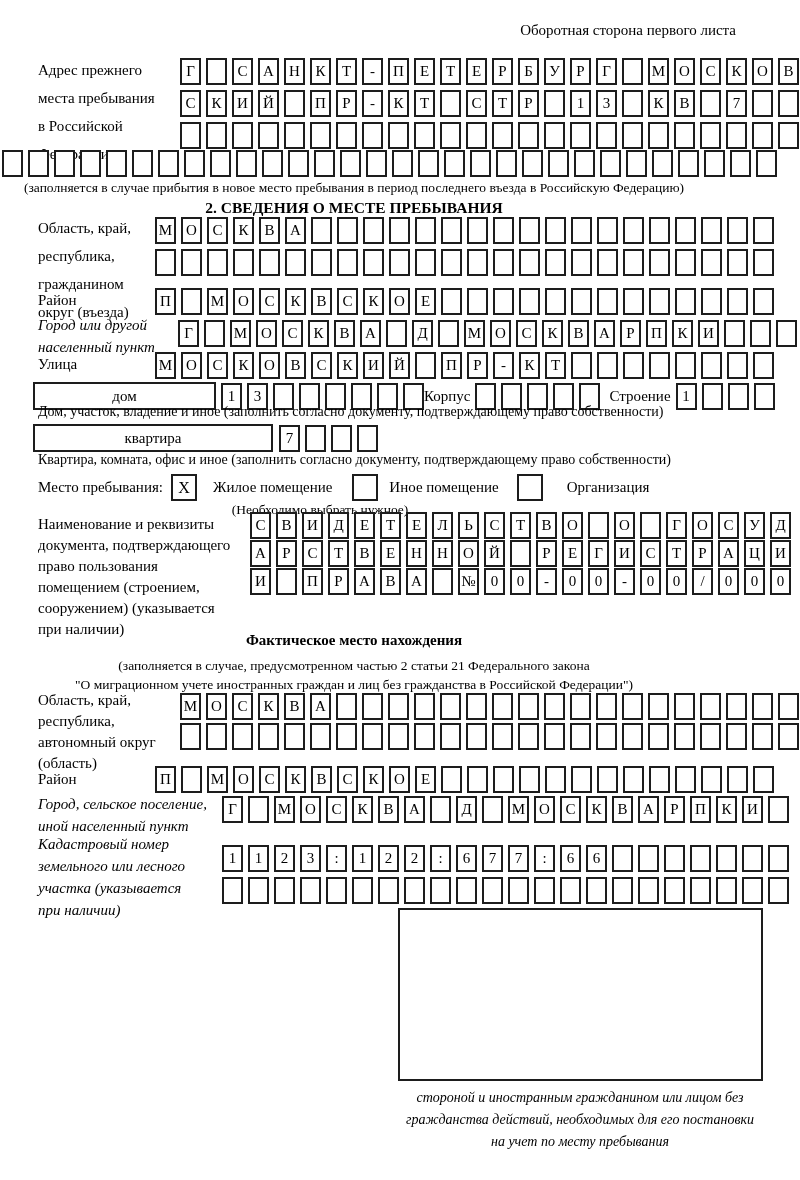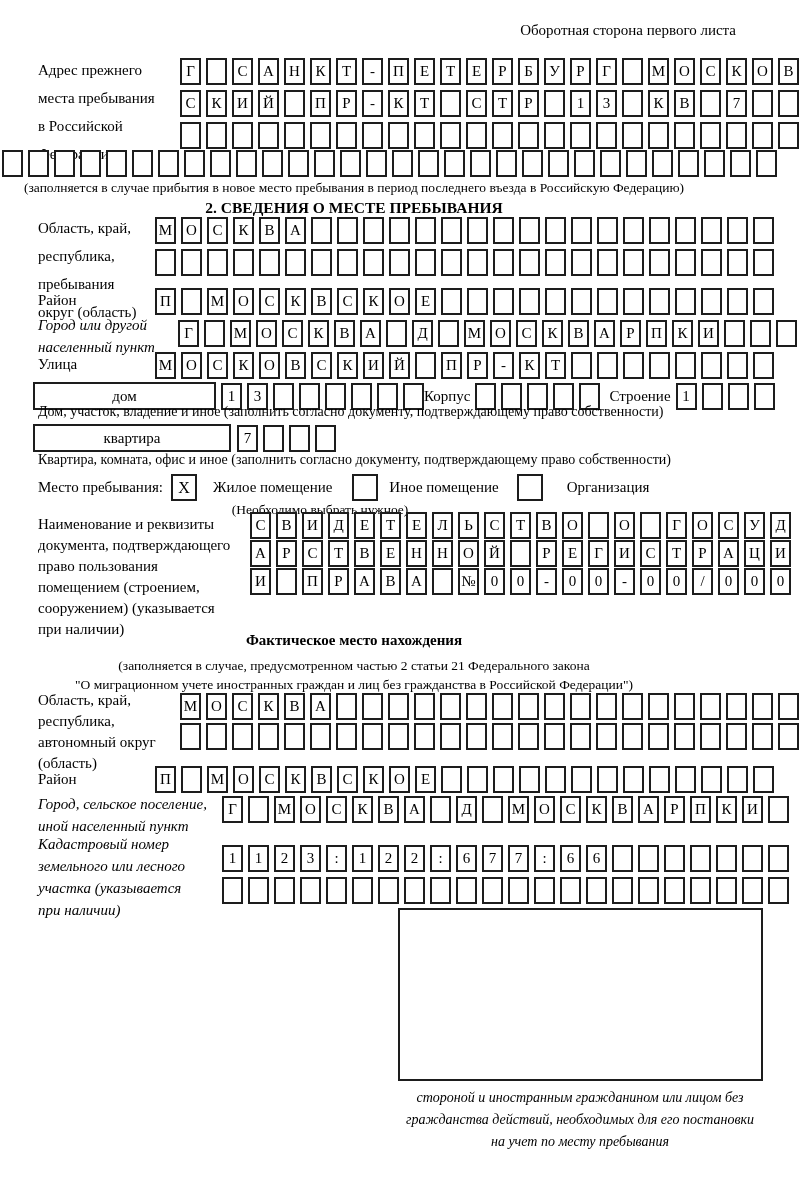--- a/index.html
+++ b/index.html
@@ -156,22 +156,22 @@
     <span class="cell"></span>
     <span class="cell"></span>
   </div>
 <div class="abs note center" style="top:180px;">(заполняется в случае прибытия в новое место пребывания в период последнего въезда в Российскую Федерацию)</div>
 
 <div class="abs bold center" style="top:199px;font-size:15.5px;">2. СВЕДЕНИЯ О МЕСТЕ ПРЕБЫВАНИЯ</div>
 
 <div class="abs lbl lh28" style="left:38px;top:214px;">
     <div>Область, край,</div>
     <div>республика,</div>
-    <div>пребывания</div>
-    <div>округ (область)</div>
+    <div>гражданином</div>
+    <div>округ (въезда)</div>
   </div>
 <div class="abs cellrow" style="left:155px;top:217px;">
     <span class="cell">М</span>
     <span class="cell">О</span>
     <span class="cell">С</span>
     <span class="cell">К</span>
     <span class="cell">В</span>
     <span class="cell">А</span>
     <span class="cell"></span>
     <span class="cell"></span>
@@ -330,21 +330,21 @@
   <div class="cellrow" style="margin-left:5px;">
       <span class="cell">1</span>
       <span class="cell"></span>
       <span class="cell"></span>
       <span class="cell"></span>
     </div>
 </div>
 <div class="abs" style="left:38px;top:404px;font-size:14px;">Дом, участок, владение и иное (заполнить согласно документу, подтверждающему право собственности)</div>
 
 <div class="abs flexmid" style="left:33px;top:424px;">
-  <div class="longbox" style="width:198px;">квартира</div>
+  <div class="longbox" style="width:240px;">квартира</div>
   <div class="cellrow" style="margin-left:6px;">
       <span class="cell">7</span>
       <span class="cell"></span>
       <span class="cell"></span>
       <span class="cell"></span>
     </div>
 </div>
 <div class="abs" style="left:38px;top:452px;font-size:14px;">Квартира, комната, офис и иное (заполнить согласно документу, подтверждающему право собственности)</div>
 
 <div class="abs flexmid" style="left:38px;top:474px;text-align:center;">

